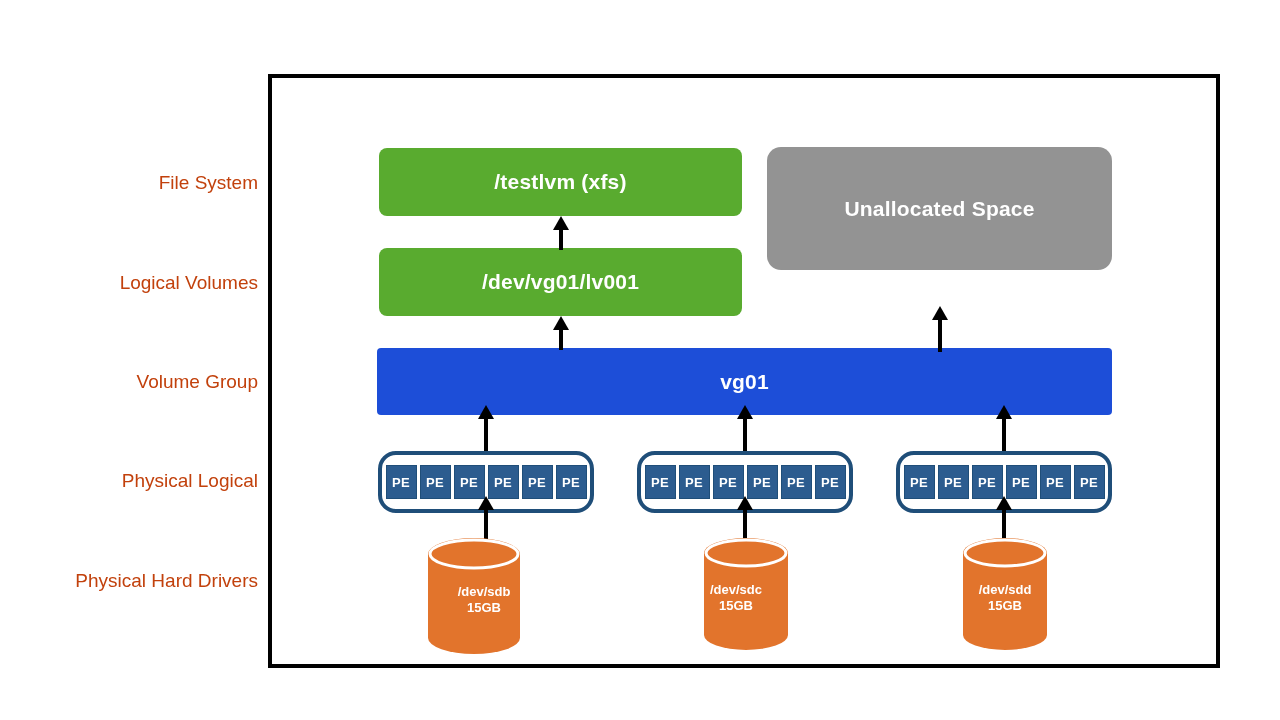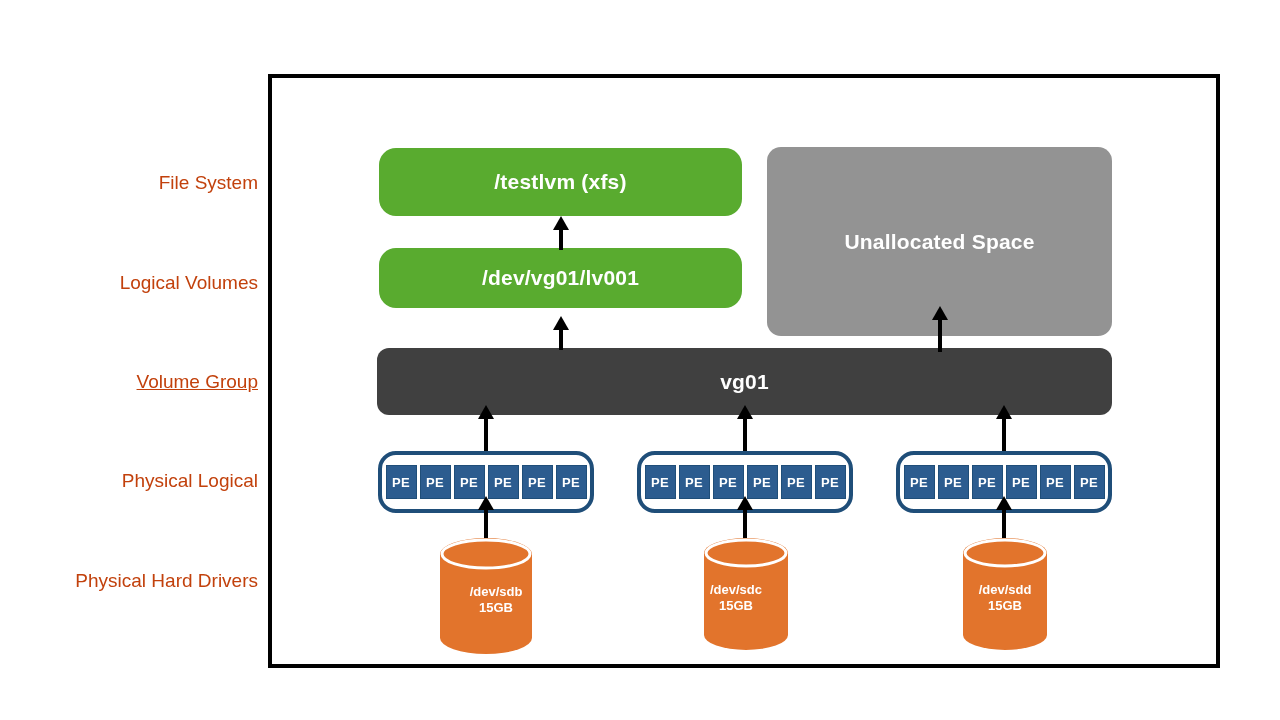--- a/index.html
+++ b/index.html
@@ -49,31 +49,31 @@
     box-sizing: border-box;
     display: flex;
     align-items: center;
     justify-content: center;
     color: #ffffff;
     font-weight: bold;
     letter-spacing: 0.2px;
   }
   .box-green {
     background: #59ab2f;
-    border-radius: 17px;
+    border-radius: 8px;
     font-size: 21px;
   }
   .box-gray {
     background: #939393;
     border-radius: 14px;
     font-size: 21px;
   }
   .box-orange {
-    background: #404040;
-    border-radius: 12px;
+    background: #1d4ed8;
+    border-radius: 4px;
     font-size: 21px;
   }
 
   
   .pv-box {
     position: absolute;
     box-sizing: border-box;
     background: #ffffff;
     border: 4px solid #1f4e79;
     border-radius: 18px;
@@ -122,33 +122,33 @@
 </style>
 </head>
 <body>
 
 <div id="canvas">
 
   <div class="frame"></div>
 
   <div class="row-label" style="top:172px;">File System</div>
   <div class="row-label" style="top:272px;">Logical Volumes</div>
-  <div class="row-label" style="top:371px;text-decoration:underline;">Volume Group</div>
+  <div class="row-label" style="top:371px;">Volume Group</div>
   <div class="row-label" style="top:470px;">Physical Logical</div>
   <div class="row-label" style="top:570px;margin-left:48px;">Physical Hard Drivers</div>
 
   <div class="box box-green" style="left:379px; top:148px; width:363px; height:68px;">
     <span>/testlvm (xfs)</span>
   </div>
 
-  <div class="box box-green" style="left:379px; top:248px; width:363px; height:60px;align-items:center;">
+  <div class="box box-green" style="left:379px; top:248px; width:363px; height:68px;align-items:center;">
     <span>/dev/vg01/lv001</span>
   </div>
 
-  <div class="box box-gray" style="left:767px; top:147px; width:345px; height:189px;">
+  <div class="box box-gray" style="left:767px; top:147px; width:345px; height:123px;">
     <span>Unallocated Space</span>
   </div>
 
   <div class="box box-orange" style="left:377px; top:348px; width:735px; height:67px;">
     <span>vg01</span>
   </div>
 
   <div class="arrow" style="left:552px; top:216px;">
     <svg width="18" height="34" viewBox="0 0 18 34">
       <line x1="9" y1="34" x2="9" y2="11" stroke="#000000" stroke-width="4"></line>
@@ -228,21 +228,21 @@
       <polygon points="9,0 17,14 1,14" fill="#000000"></polygon>
     </svg>
   </div>
   <div class="arrow" style="left:995px; top:496px;">
     <svg width="18" height="62" viewBox="0 0 18 62">
       <line x1="9" y1="62" x2="9" y2="11" stroke="#000000" stroke-width="4"></line>
       <polygon points="9,0 17,14 1,14" fill="#000000"></polygon>
     </svg>
   </div>
 
-  <div class="disk" style="left:440px; top:538px; width:112px; height:116px;">
+  <div class="disk" style="left:428px; top:538px; width:112px; height:116px;">
     <svg width="92" height="116" viewBox="0 0 92 116">
       <path d="M0,16 A46,16 0 0,1 92,16 L92,100 A46,16 0 0,1 0,100 Z" fill="#e2742c"></path>
       <ellipse cx="46" cy="16" rx="44" ry="14" fill="none" stroke="#ffffff" stroke-width="3"></ellipse>
     </svg>
     <div class="disk-label" style="top:46px;">
       <div>/dev/sdb</div>
       <div>15GB</div>
     </div>
   </div>
 

